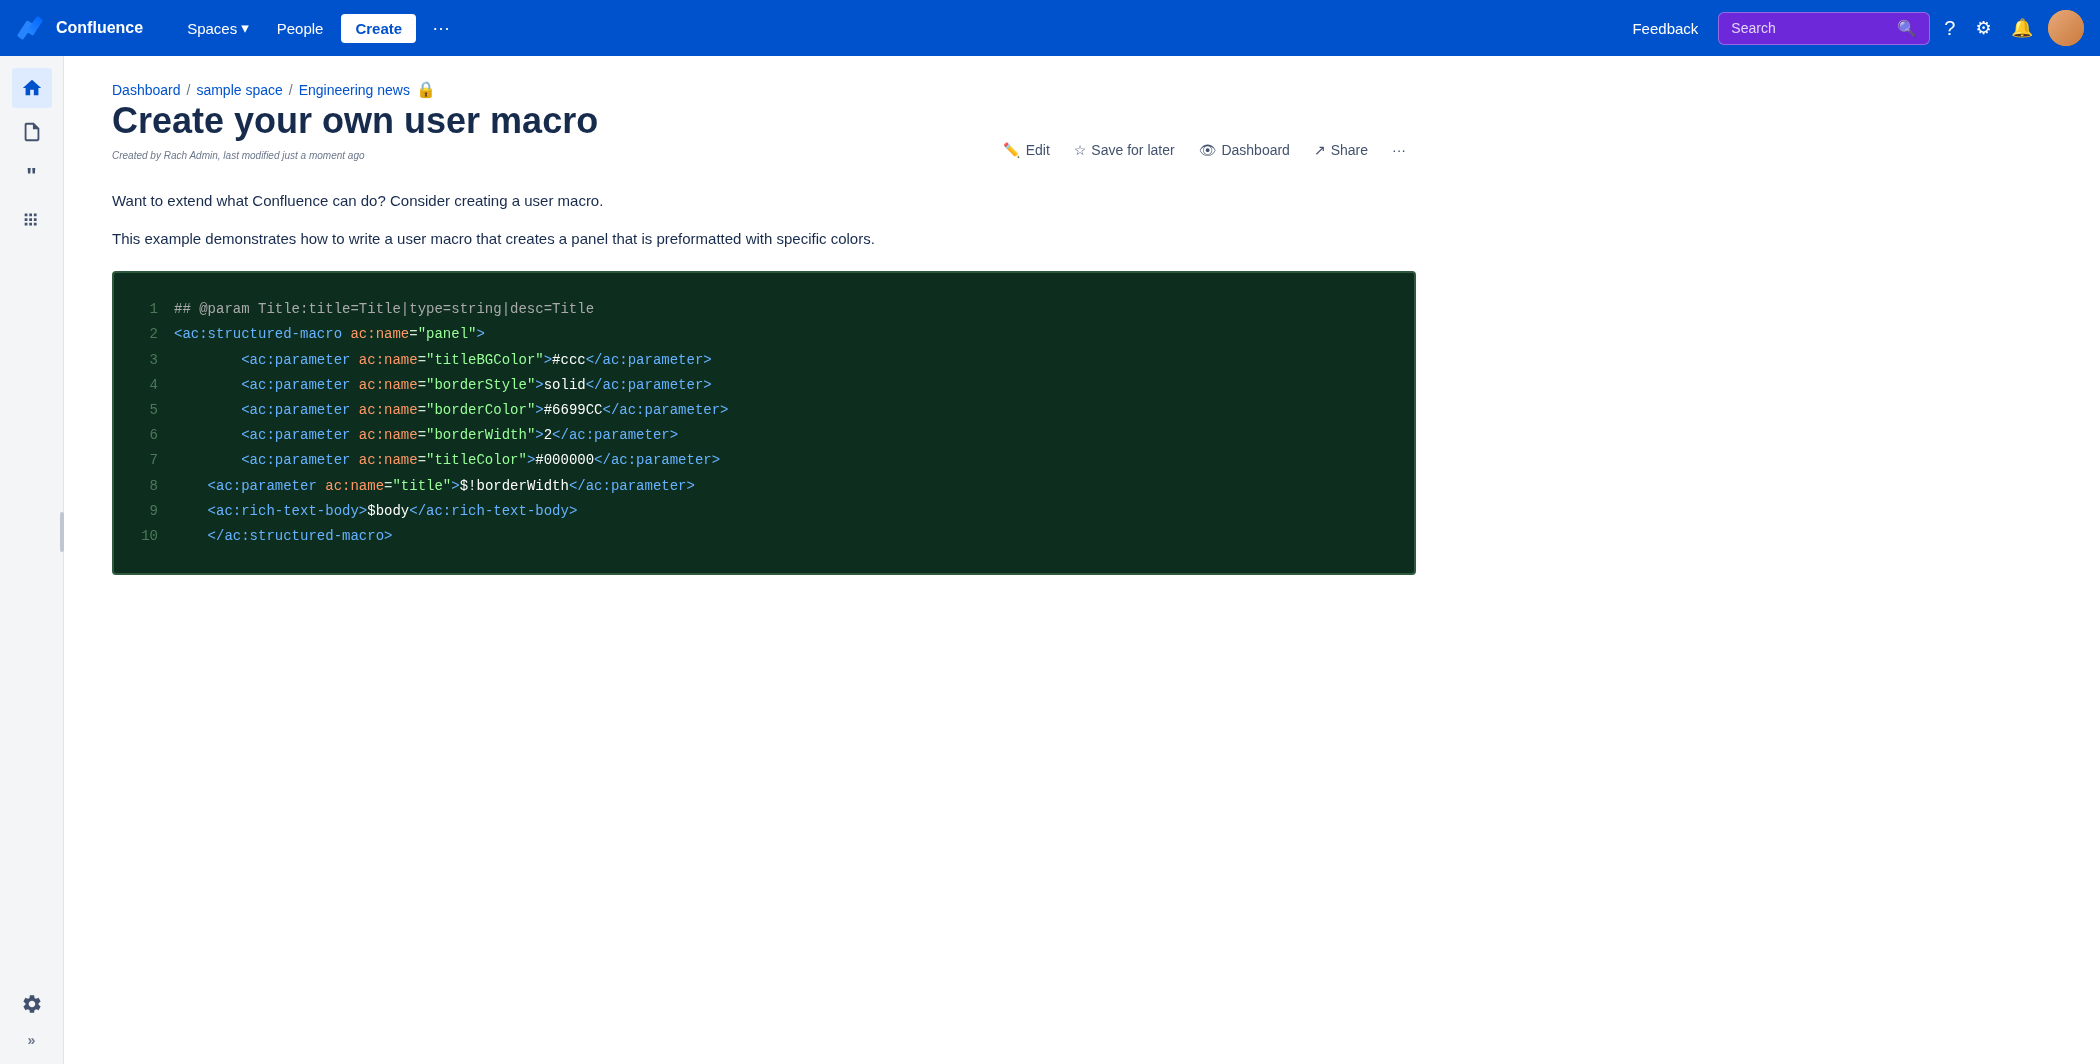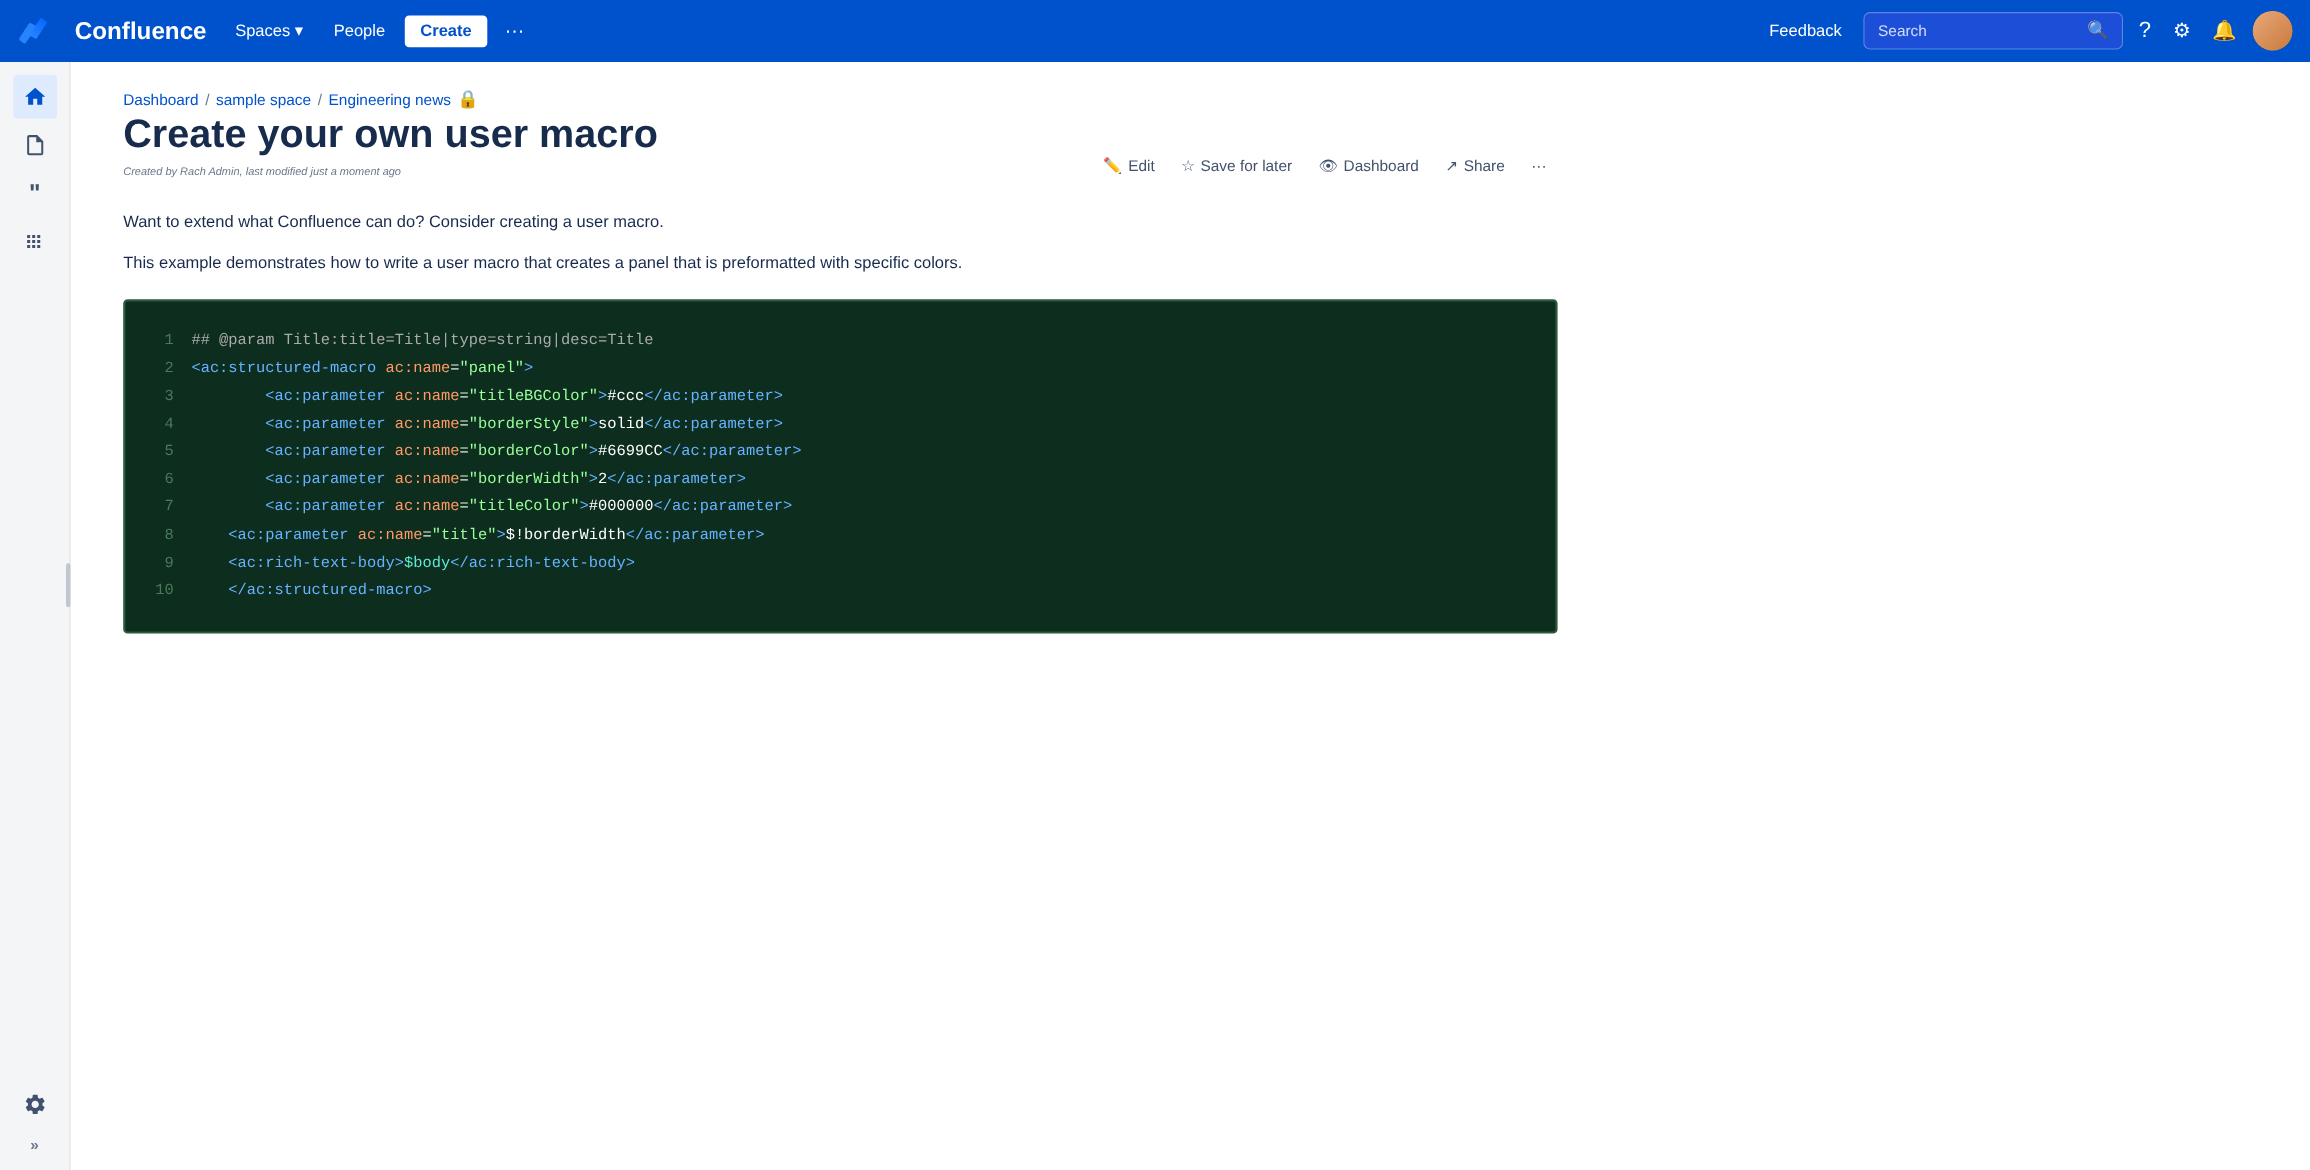--- a/index.html
+++ b/index.html
@@ -11,22 +11,22 @@
       height: 56px;
       display: flex;
       align-items: center;
       padding: 0 16px;
       gap: 8px;
       position: fixed;
       top: 0; left: 0; right: 0;
       z-index: 100;
     }
     .nav-logo {
-      display: flex; align-items: center; gap: 24px; color: #fff;
-      font-size: 22px; font-weight: 600; margin-right: 8px;
+      display: flex; align-items: center; gap: 12px; color: #fff;
+      font-size: 16px; font-weight: 600; margin-right: 26px;
     }
     .nav-logo svg { width: 28px; height: 28px; }
     .nav-btn {
       background: none; border: none; color: #fff;
       font-size: 15px; cursor: pointer; padding: 6px 10px;
       border-radius: 4px; display: flex; align-items: center; gap: 4px;
     }
     .nav-btn-create {
       background: #fff; color: #0052cc;
       font-size: 15px; font-weight: 600;
@@ -38,22 +38,22 @@
       font-size: 18px; cursor: pointer; padding: 4px 8px;
       border-radius: 4px;
     }
     .nav-spacer { flex: 1; }
     .nav-feedback {
       background: none; border: none; color: #fff;
       font-size: 15px; cursor: pointer; padding: 6px 12px;
     }
     .nav-search {
       display: flex; align-items: center;
-      background: #1d4ed8; border-radius: 6px;
-      padding: 6px 12px; gap: 8px; width: 236px;
+      background: #6d28d9; border-radius: 6px;
+      padding: 6px 12px; gap: 8px; width: 212px;
       border: 1px solid rgba(255,255,255,0.3);
     }
     .nav-search input {
       background: none; border: none; outline: none;
       color: #fff; font-size: 14px; width: 100%;
     }
     .nav-search input::placeholder { color: rgba(255,255,255,0.8); }
     .nav-icon-btn {
       background: none; border: none; color: #fff;
       cursor: pointer; padding: 6px; border-radius: 50%;
@@ -365,21 +365,21 @@
         <span class="line-num">8</span>
         <span class="code-content">
           &nbsp;&nbsp;&nbsp;&nbsp;<span style="color:#66b2ff;">&lt;ac:parameter</span>
           <span style="color:#ff9966;"> ac:name</span>=<span style="color:#99ff99;">"title"</span><span style="color:#66b2ff;">&gt;</span><span style="color:#ffffff;">$!borderWidth</span><span style="color:#66b2ff;">&lt;/ac:parameter&gt;</span>
         </span>
       </div>
 
       <div class="code-line">
         <span class="line-num">9</span>
         <span class="code-content">
-          &nbsp;&nbsp;&nbsp;&nbsp;<span style="color:#66b2ff;">&lt;ac:rich-text-body&gt;</span><span style="color:#5eead4;">$body</span><span style="color:#66b2ff;">&lt;/ac:rich-text-body&gt;</span>
+          &nbsp;&nbsp;&nbsp;&nbsp;<span style="color:#66b2ff;">&lt;ac:rich-text-body&gt;</span><span style="color:#ffffff;">$body</span><span style="color:#66b2ff;">&lt;/ac:rich-text-body&gt;</span>
         </span>
       </div>
 
       <div class="code-line">
         <span class="line-num">10</span>
         <span class="code-content">
           &nbsp;&nbsp;&nbsp;&nbsp;<span style="color:#66b2ff;">&lt;/ac:structured-macro&gt;</span>
         </span>
       </div>
     </div>

